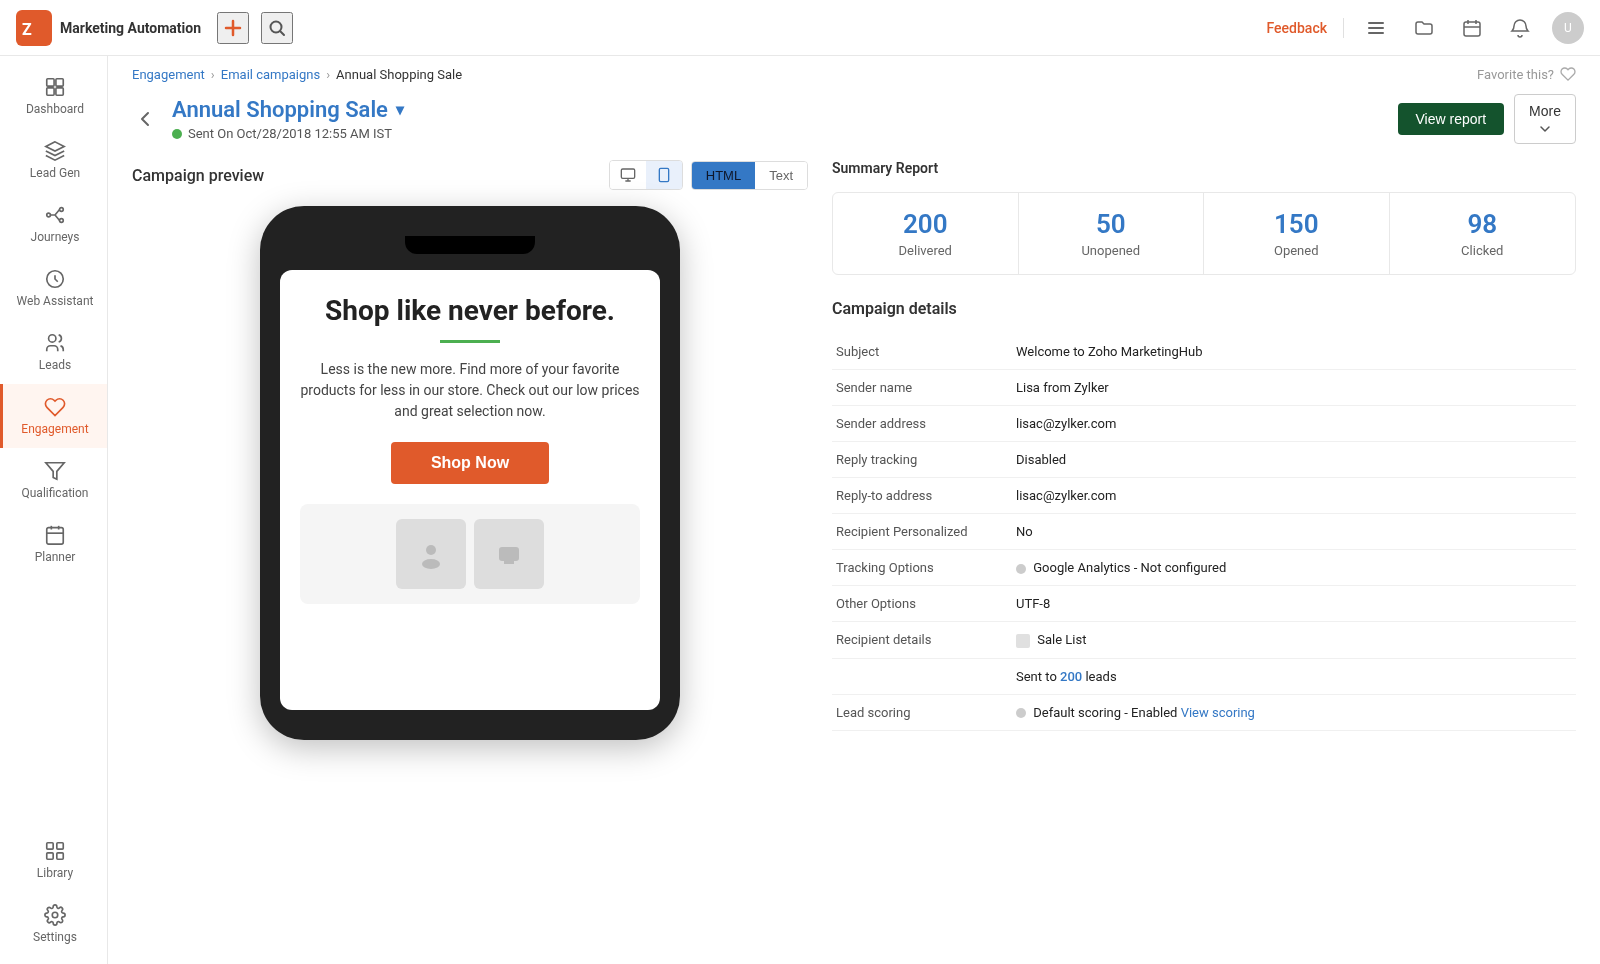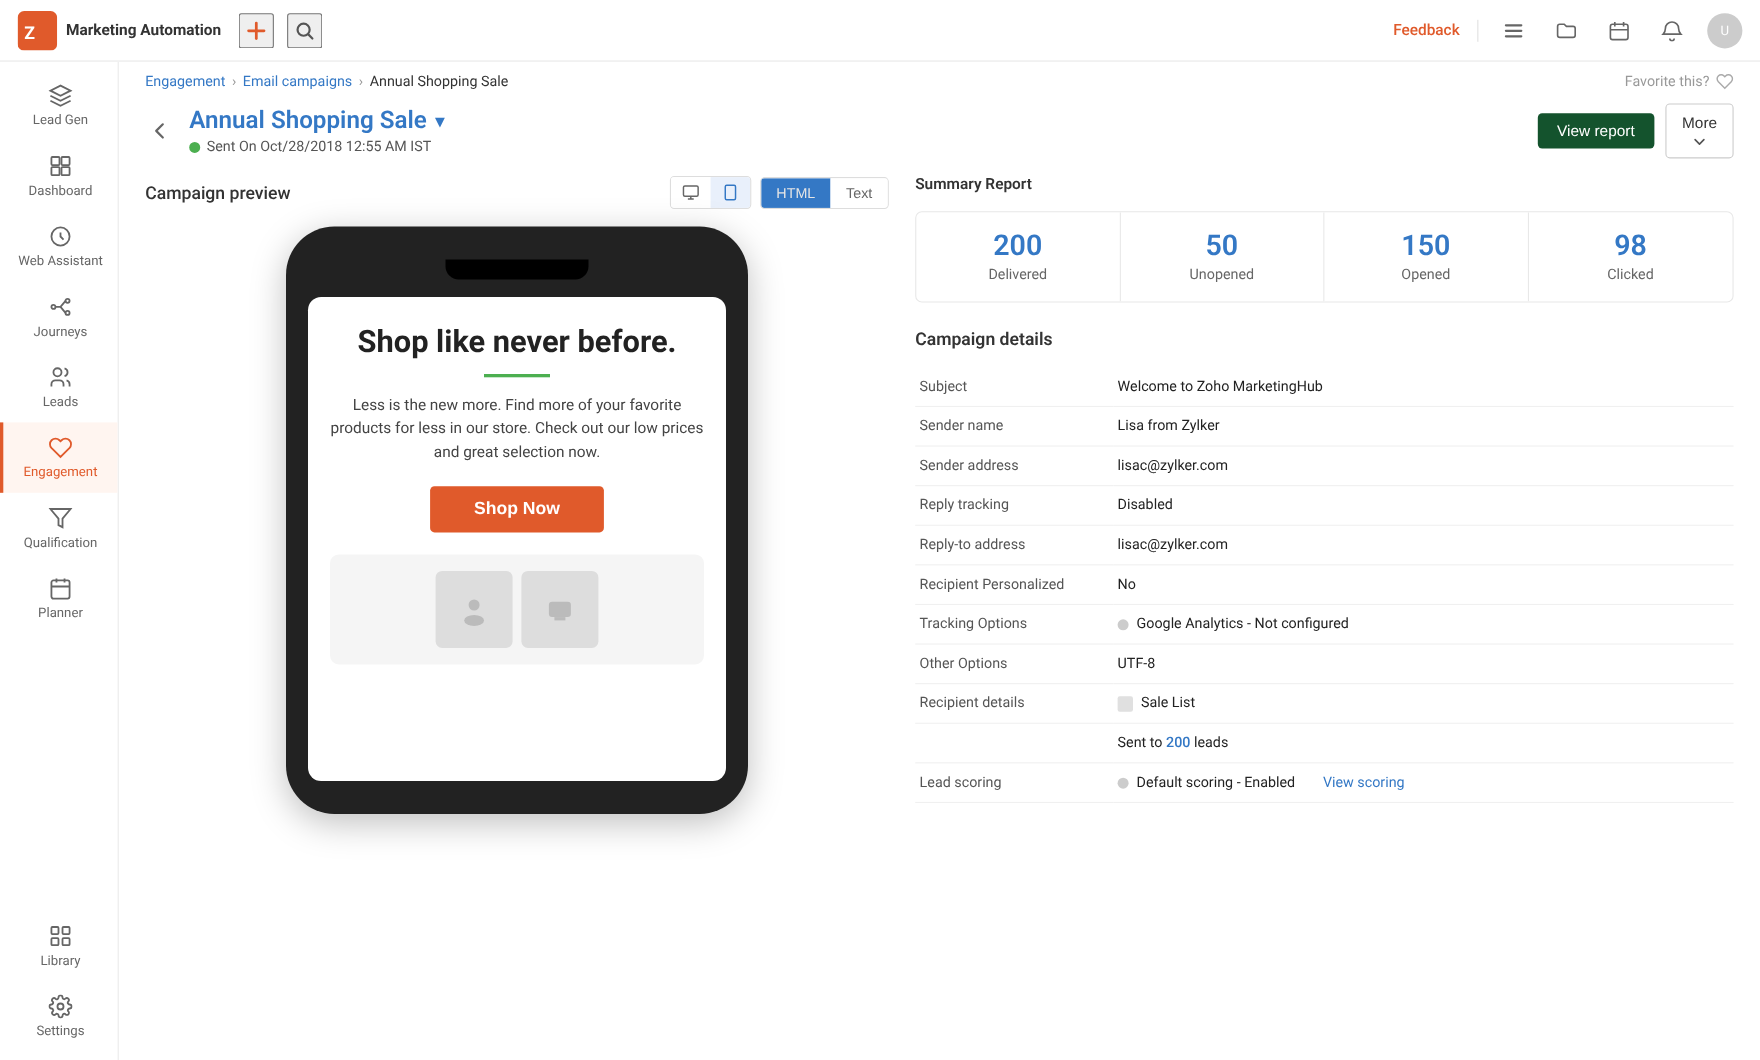--- a/index.html
+++ b/index.html
@@ -257,21 +257,21 @@
       overflow: hidden;
     }
     .toggle-type-btn {
       padding: 6px 14px;
       border: none;
       background: #fff;
       cursor: pointer;
       font-size: 13px;
       color: #666;
     }
-    .toggle-type-btn.active { background: #3478c5; color: #e5e5e5; text-align: right; }
+    .toggle-type-btn.active { background: #3478c5; color: #0f172a; text-align: right; }
 
     
     .phone-mockup {
       width: 420px;
       margin: 0 auto;
       background: #222;
       border-radius: 44px;
       padding: 30px 20px;
       box-shadow: 0 8px 32px rgba(0,0,0,0.25);
       min-height: 520px;
@@ -506,50 +506,50 @@
     </div>
     <div class="avatar">U</div>
   </div>
 </div>
 
 <div class="main-layout">
 
   <div class="sidebar">
     <div class="sidebar-item">
       <svg viewBox="0 0 24 24" fill="none" stroke="currentColor" stroke-width="1.8">
-        <path d="M12 2L2 7l10 5 10-5-10-5z"></path>
-        <path d="M2 17l10 5 10-5"></path>
-        <path d="M2 12l10 5 10-5"></path>
-      </svg>
-      <span>Lead Gen</span>
-    </div>
-    <div class="sidebar-item">
-      <svg viewBox="0 0 24 24" fill="none" stroke="currentColor" stroke-width="1.8">
         <rect x="3" y="3" width="8" height="8" rx="1"></rect>
         <rect x="13" y="3" width="8" height="8" rx="1"></rect>
         <rect x="3" y="13" width="8" height="8" rx="1"></rect>
         <rect x="13" y="13" width="8" height="8" rx="1"></rect>
       </svg>
       <span>Dashboard</span>
     </div>
     <div class="sidebar-item">
       <svg viewBox="0 0 24 24" fill="none" stroke="currentColor" stroke-width="1.8">
-        <circle cx="12" cy="12" r="9"></circle>
-        <path d="M12 8v4l3 3"></path>
-      </svg>
-      <span>Web Assistant</span>
+        <path d="M12 2L2 7l10 5 10-5-10-5z"></path>
+        <path d="M2 17l10 5 10-5"></path>
+        <path d="M2 12l10 5 10-5"></path>
+      </svg>
+      <span>Lead Gen</span>
     </div>
     <div class="sidebar-item">
       <svg viewBox="0 0 24 24" fill="none" stroke="currentColor" stroke-width="1.8">
         <circle cx="5" cy="12" r="2"></circle>
         <circle cx="19" cy="6" r="2"></circle>
         <circle cx="19" cy="18" r="2"></circle>
         <path d="M7 12h5l5-6M12 12l5 6"></path>
       </svg>
       <span>Journeys</span>
+    </div>
+    <div class="sidebar-item">
+      <svg viewBox="0 0 24 24" fill="none" stroke="currentColor" stroke-width="1.8">
+        <circle cx="12" cy="12" r="9"></circle>
+        <path d="M12 8v4l3 3"></path>
+      </svg>
+      <span>Web Assistant</span>
     </div>
     <div class="sidebar-item">
       <svg viewBox="0 0 24 24" fill="none" stroke="currentColor" stroke-width="1.8">
         <circle cx="9" cy="7" r="4"></circle>
         <path d="M3 21v-2a4 4 0 014-4h4a4 4 0 014 4v2"></path>
         <path d="M16 3.13a4 4 0 010 7.75"></path>
         <path d="M21 21v-2a4 4 0 00-3-3.87"></path>
       </svg>
       <span>Leads</span>
     </div>
@@ -768,21 +768,21 @@
             <td class="detail-key"></td>
             <td class="detail-val">
               Sent to <span class="sent-200 detail-link">200</span> leads
             </td>
           </tr>
           <tr>
             <td class="detail-key">Lead scoring</td>
             <td class="detail-val">
               <span class="ls-dot"></span>
               Default scoring - Enabled
-              <a class="detail-link" style="margin-left:22px;">View scoring</a>
+              <a class="detail-link" style="margin-left:0;">View scoring</a>
             </td>
           </tr>
         </tbody>
           </table>
       </div>
 
     </div>
   </div>
 </div>
 

